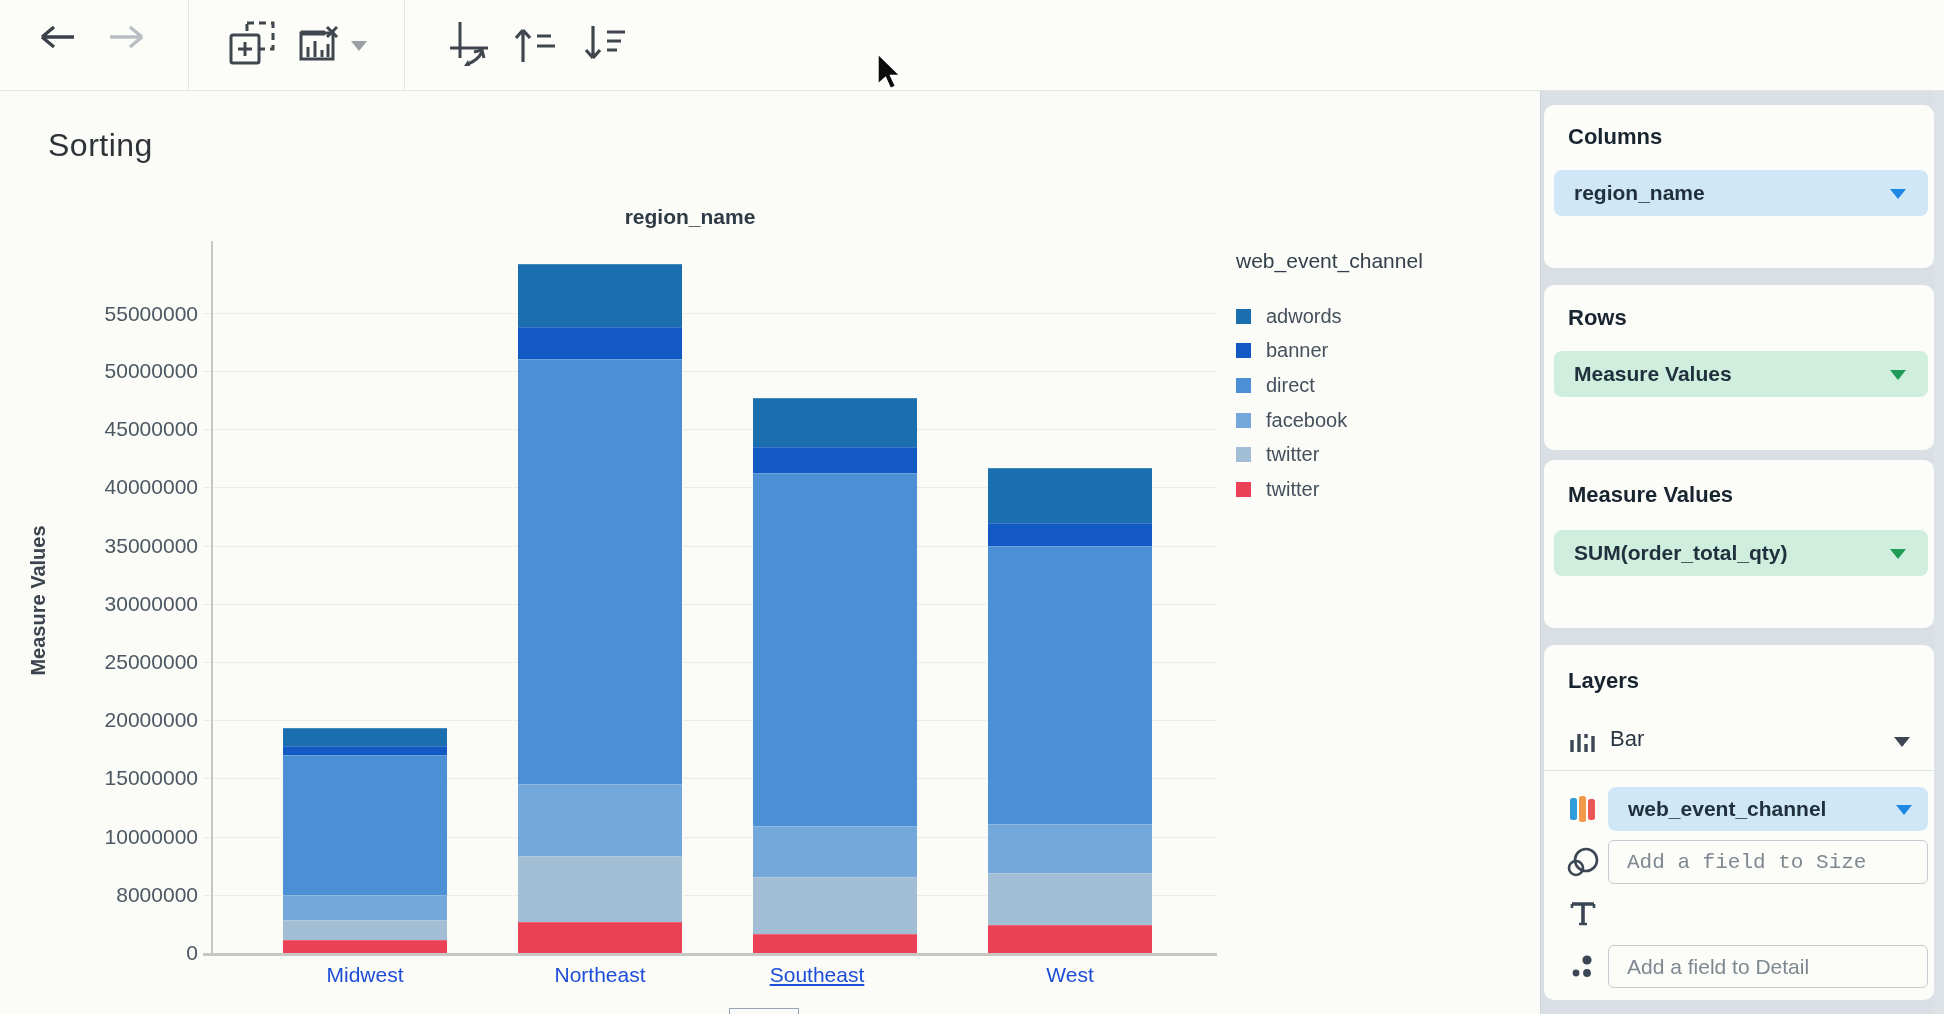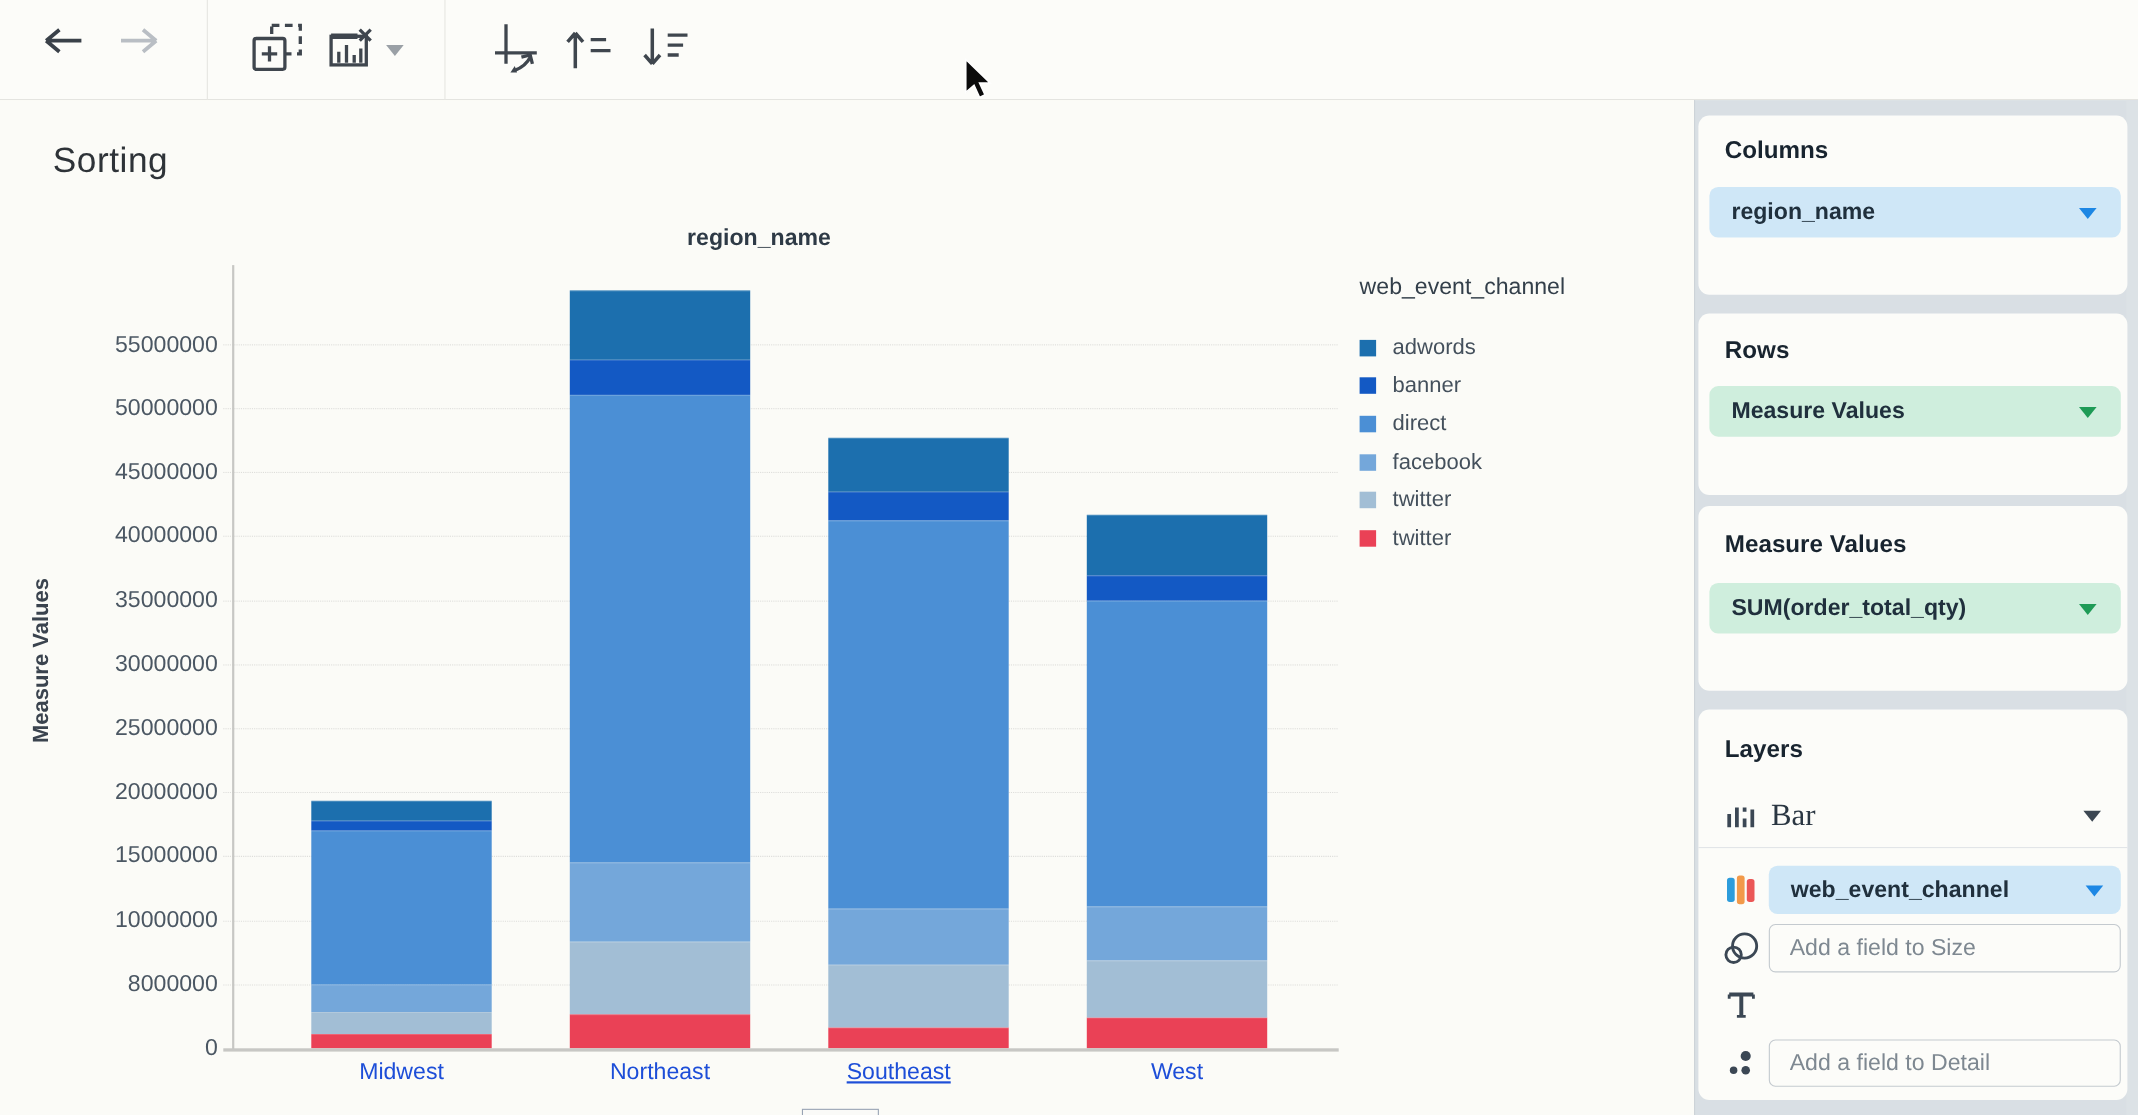--- a/index.html
+++ b/index.html
@@ -260,21 +260,21 @@
 
   <div class="card" style="top:554px; height:355px;">
     <div class="card-title" style="top:23px;">Layers</div>
 
     <div style="position:absolute; top:67px; left:0; width:390px; height:58px; cursor:pointer;">
       <span class="layer-row-icon" style="top:12px;">
         <svg width="30" height="30" viewBox="0 0 30 30">
           <path d="M4 26 V14 M11 26 V8 M18 26 V18 M18 8 V12 M25 26 V10" stroke="#3b4754" stroke-width="3.4" fill="none"></path>
         </svg>
       </span>
-      <span style="position:absolute; left:66px; top:14px; font-size:28px; color:#2a3642;font-family:Liberation Serif, serif;">Bar</span>
+      <span style="position:absolute; left:66px; top:14px; font-size:22px; color:#2a3642;">Bar</span>
       <span class="caret caret-dark" style="right:24px;"></span>
     </div>
     <div class="divider" style="top:125px;"></div>
 
     <span class="layer-row-icon" style="top:147px;">
       <svg width="26" height="30" viewBox="0 0 26 30">
         <rect x="0" y="4" width="7" height="22" rx="2.5" fill="#2d9cdb"></rect>
         <rect x="9" y="2" width="7" height="26" rx="2.5" fill="#f2994a"></rect>
         <rect x="18" y="5" width="7" height="21" rx="2.5" fill="#eb5757"></rect>
       </svg>
@@ -283,21 +283,21 @@
       <span class="pill-label">web_event_channel</span>
       <span class="caret caret-blue" style="right:16px;"></span>
     </div>
 
     <span class="layer-row-icon" style="top:200px;">
       <svg width="32" height="30" viewBox="0 0 32 30">
         <circle cx="19" cy="13" r="11" fill="none" stroke="#3b4754" stroke-width="2.6"></circle>
         <circle cx="9" cy="21" r="7" fill="none" stroke="#3b4754" stroke-width="2.6"></circle>
       </svg>
     </span>
-    <input class="field-box" style="top: 195px;" readonly="" placeholder="Add a field to Size">
+    <input class="field-box" style="top: 195px; font-family: Liberation Mono, monospace;" readonly="" placeholder="Add a field to Size">
 
     <span class="layer-row-icon" style="top:251px;">
       <svg width="28" height="28" viewBox="0 0 28 28">
         <path d="M3 5 H25 M14 5 V25" stroke="#3b4754" stroke-width="3.6"></path>
         <path d="M3 5 V9 M25 5 V9 M10 25 H18" stroke="#3b4754" stroke-width="2.6"></path>
       </svg>
     </span>
 
     <span class="layer-row-icon" style="top:305px;">
       <svg width="26" height="26" viewBox="0 0 26 26">

